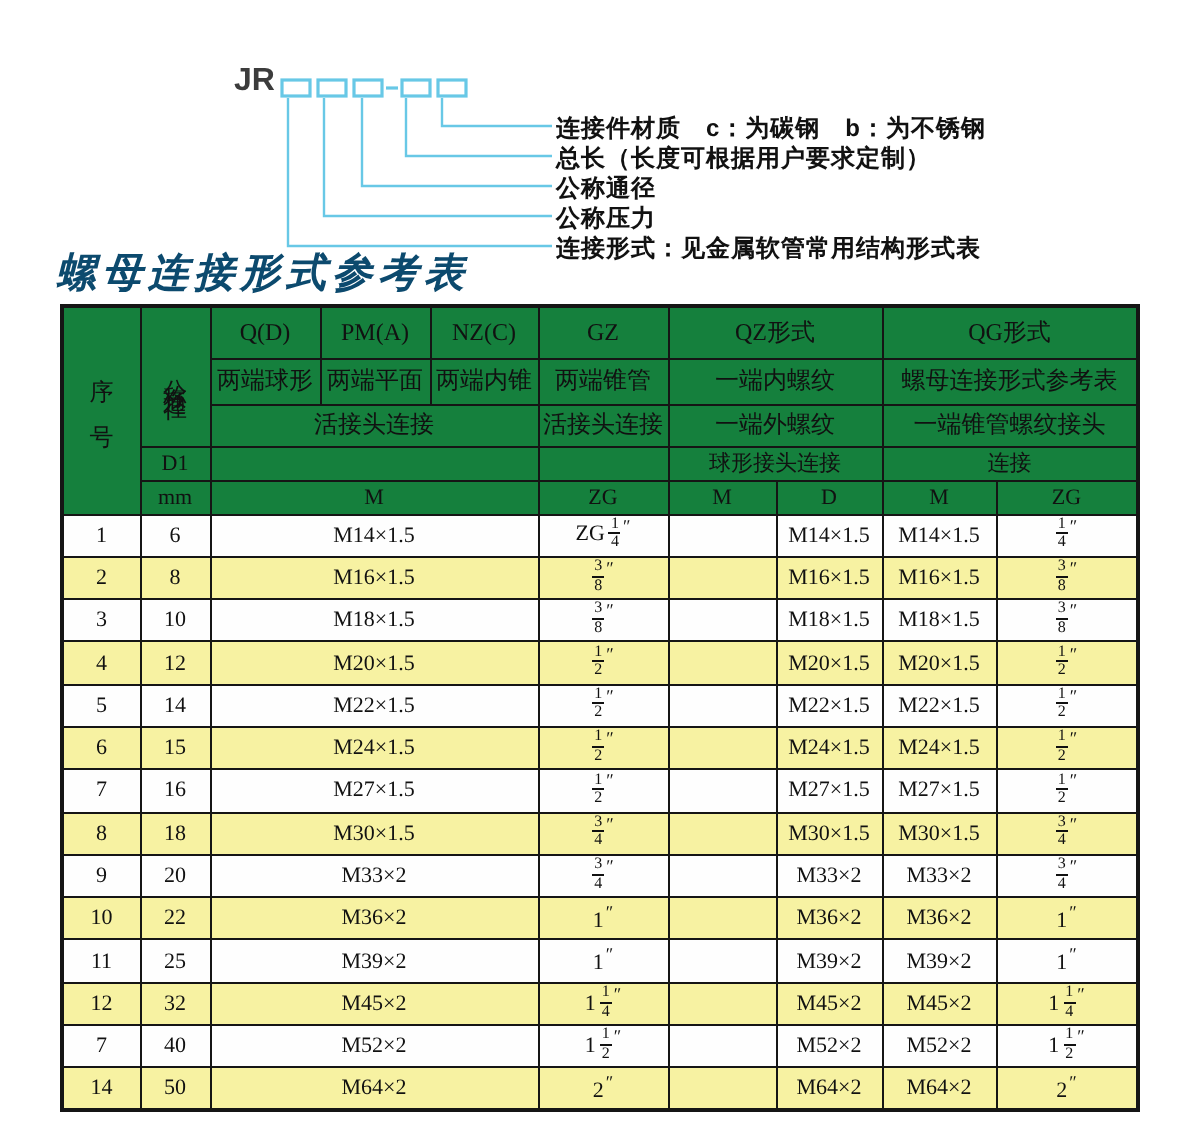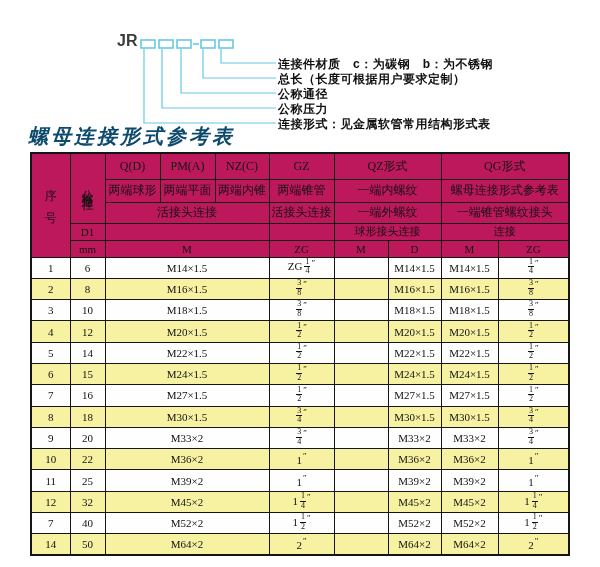--- a/index.html
+++ b/index.html
@@ -18,21 +18,21 @@
 
   
   .tbl-title{position:absolute;left:28px;top:123px;font-size:20px;font-weight:bold;
              font-style:italic;letter-spacing:3px;color:#0c4a6e;}
 
   
   table.ref{position:absolute;left:30px;top:152px;width:538px;border-collapse:collapse;
             table-layout:fixed;border:2px solid #151515;}
   table.ref th, table.ref td{border:1px solid #151515;padding:0;text-align:center;
             vertical-align:middle;font-weight:normal;overflow:hidden;}
-  thead th{background:#be185d;font-size:12px;}
+  thead th{background:#15803d;font-size:12px;}
   tr.h1{height:26px;} tr.h2{height:23px;} tr.h3{height:21px;}
   tr.h4{height:17px;} tr.h4 th{font-size:11px;}
   tr.h5{height:17px;} tr.h5 th{font-size:11px;}
   tbody tr{height:21.3px;}
   tbody td{font-size:11px;background:#fefefe;}
   tbody tr:nth-child(even) td{background:#f7f2a2;}
 
   .vtext{writing-mode:vertical-rl;text-orientation:upright;display:inline-block;
          font-size:12px;line-height:1;}
   .v-spread{letter-spacing:24px;}

